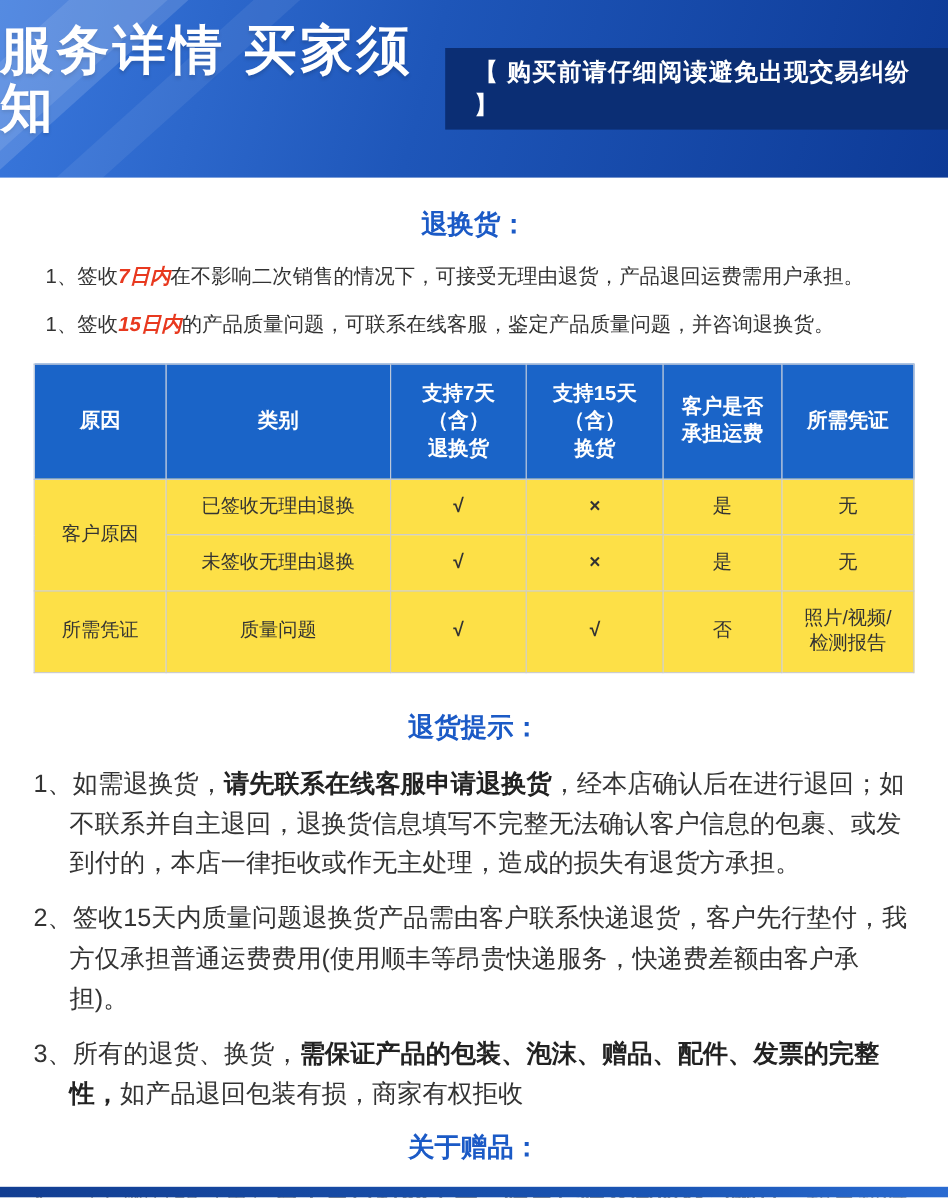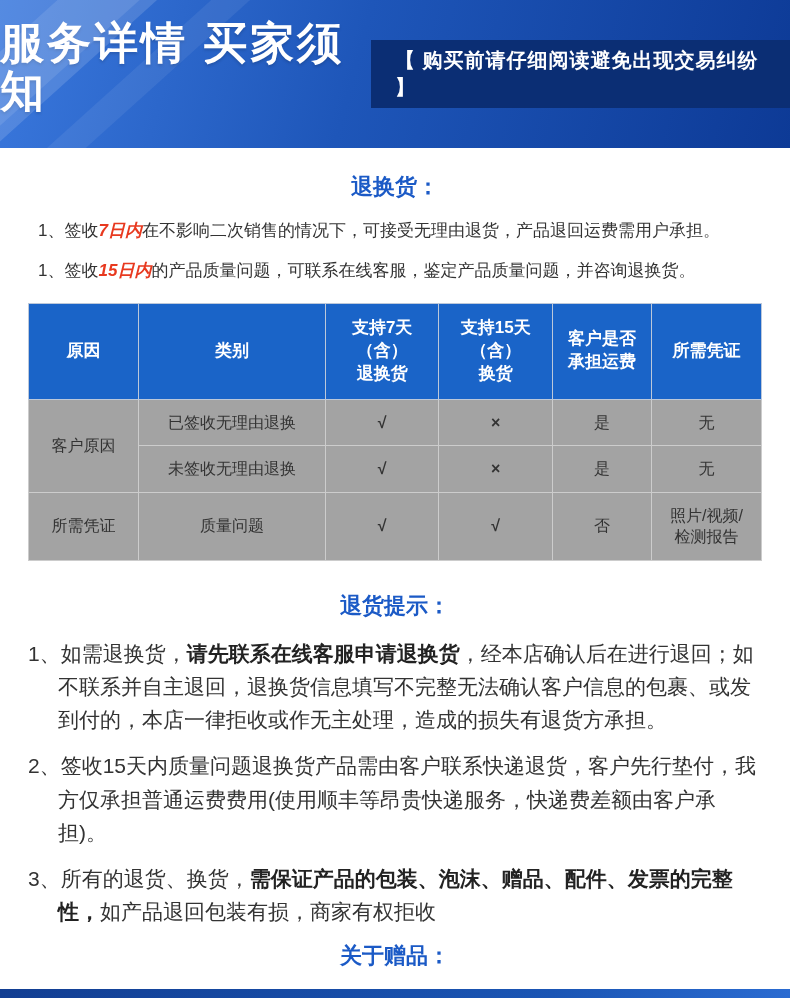--- a/index.html
+++ b/index.html
@@ -46,21 +46,21 @@
   table.policy {
     width:100%; border-collapse:collapse; table-layout:fixed;
     margin:18px 0 30px; text-align:center;
   }
   table.policy th {
     background:#1a64c8; color:#fff; font-size:17px; font-weight:bold;
     border:1px solid #bcc8da; padding:13px 4px; white-space:pre-line; line-height:1.35;
   }
   table.policy td {
     border:1px solid #cccccc; font-size:16px; padding:12px 4px;
-    white-space:pre-line; line-height:1.35; color:#333; background:#a3a3a3;
+    white-space:pre-line; line-height:1.35; color:#333; background:#fde047;
   }
   td.sym { font-size:24px; font-weight:600; }
   
   .para {
     font-size:21px; line-height:1.58; margin:0 0 13px;
     padding-left:30px; text-indent:-30px;
   }
   .para b { font-weight:bold; color:#222; }
   
   .footer-bar {

